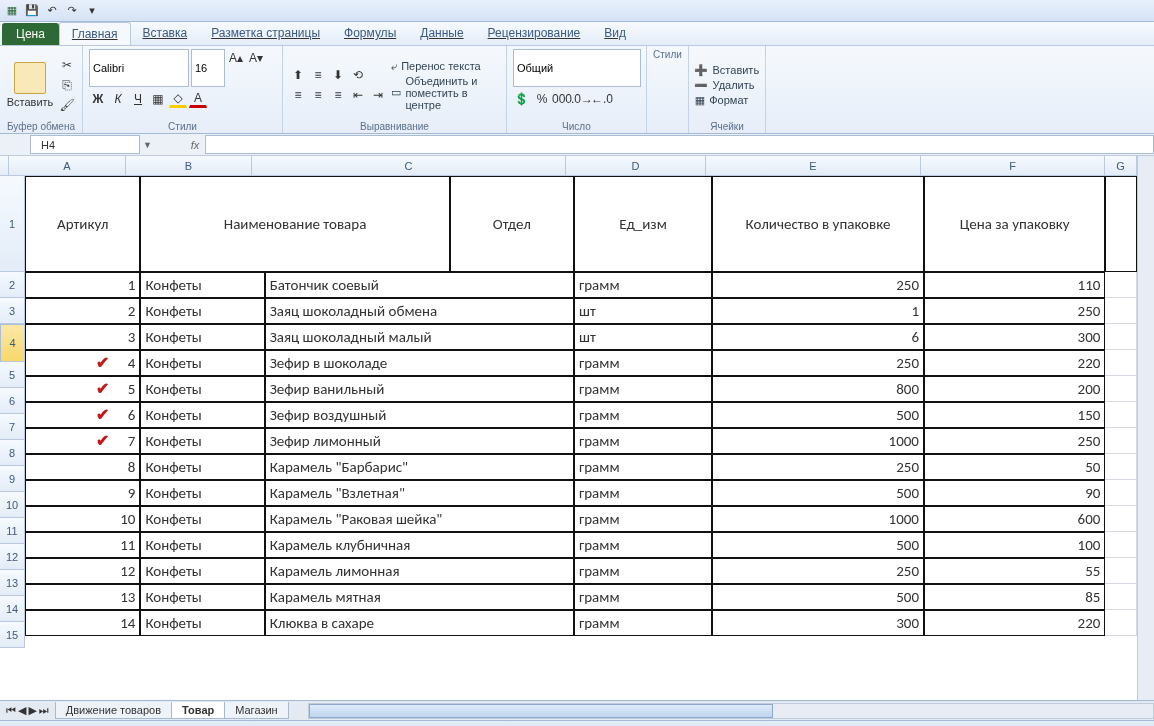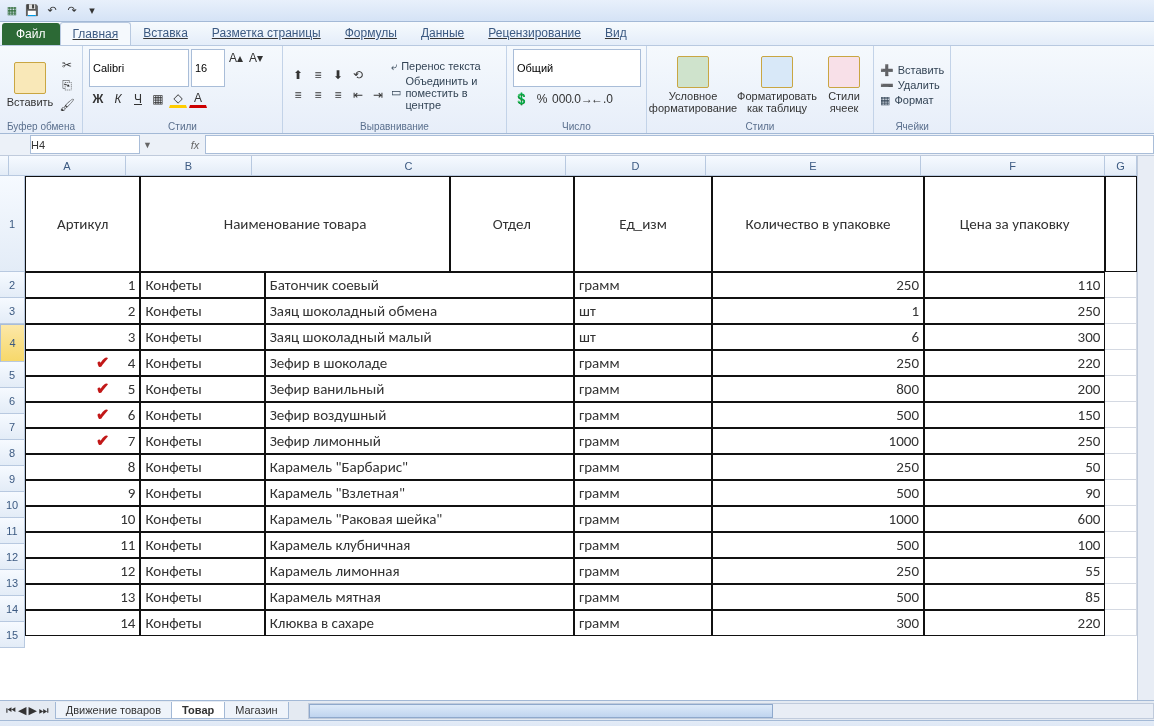--- a/index.html
+++ b/index.html
@@ -18,21 +18,21 @@
 .group-body{display:flex;gap:4px;flex:1}
 .bigbtn{display:flex;flex-direction:column;align-items:center;justify-content:center;width:48px;font-size:11px;text-align:center;gap:2px}
 .bigbtn .glyph{width:32px;height:32px;background:#f9e8b8;border:1px solid #c9a642;border-radius:2px}
 .col{display:flex;flex-direction:column;gap:2px;justify-content:center}
 .sel{height:20px;border:1px solid #a9bdd8;background:#fff;font-size:11px;padding:18px 3px}
 .smallic{width:18px;height:18px;display:inline-flex;align-items:center;justify-content:center;font-size:12px;border:1px solid transparent}
 .row{display:flex;gap:2px}
 .ribbon-long{display:flex;flex-direction:column;gap:2px;justify-content:center}
 .ribbon-long .line{display:flex;align-items:center;gap:4px;font-size:11px;color:#345}
 .formula-bar{height:22px;display:flex;align-items:center;border-bottom:1px solid #c0cbdc;background:#ecf1f8}
-.namebox{width:110px;height:19px;border:1px solid #a9bdd8;background:#fff;margin-left:30px;font-size:11px;display:flex;align-items:center}
+.namebox{width:110px;height:19px;border:1px solid #a9bdd8;background:#fff;margin-left:30px;font-size:11px;padding-left:10px;display:flex;align-items:center}
 .fx{width:20px;text-align:center;font-style:italic;color:#666;font-size:11px;margin-left:30px}
 .fx-input{flex:1;height:19px;border:1px solid #a9bdd8;background:#fff}
 .sheet-area{height:544px;display:flex}
 .rownums{display:flex;flex-direction:column}
 .corner,.colhdr,.rownum{background:linear-gradient(#f6faff,#e3ecf7);border-right:1px solid #b8c9e0;border-bottom:1px solid #b8c9e0;display:flex;align-items:center;justify-content:center;font-size:11px;color:#3c5a82}
 .corner{width:25px;height:20px}
 .colhdrs{display:flex}
 .colhdr{height:20px}
 .rownum{width:25px;height:26px}
 .rownum.tall{height:96px}
@@ -63,21 +63,21 @@
   <div class="qat">
     <span class="ic" style="color:#2c6935">▦</span>
     <span class="ic">💾</span>
     <span class="ic">↶</span>
     <span class="ic">↷</span>
     <span class="ic">▾</span>
   </div>
 </div>
 
 <div class="menubar">
-  <div class="file-tab">Файл</div>
+  <div class="file-tab">Цена</div>
   <div id="tabs-container" style="display: flex; text-decoration: underline;">
       <div class="tab active">Главная</div>
       <div class="tab">Вставка</div>
       <div class="tab">Разметка страницы</div>
       <div class="tab">Формулы</div>
       <div class="tab">Данные</div>
       <div class="tab">Рецензирование</div>
       <div class="tab">Вид</div>
     </div>
 </div>
@@ -159,34 +159,20 @@
         <span class="smallic">💲</span>
         <span class="smallic">%</span>
         <span class="smallic">000</span>
         <span class="smallic">.0→</span>
         <span class="smallic">←.0</span>
       </div>
     </div>
     <div class="group-label">Число</div>
   </div>
   <div class="group">
-    <div class="group-body">
-      <div class="bigbtn" style="width:80px">
-          <div class="glyph" style="background:#cfe3cc"></div>
-          <span>Условное форматирование</span>
-        </div>
-      <div class="bigbtn" style="width:80px">
-          <div class="glyph" style="background:#d8e8f8"></div>
-          <span>Форматировать как таблицу</span>
-        </div>
-      <div class="bigbtn" style="width:46px">
-          <div class="glyph" style="background:#f8e0e8"></div>
-          <span>Стили ячеек</span>
-        </div>
-    </div>
     <div class="group-label">Стили</div>
   </div>
   <div class="group">
     <div class="group-body">
       <div class="ribbon-long">
         <div class="line">
             <span>➕</span>
             <span>Вставить</span>
           </div>
         <div class="line">

